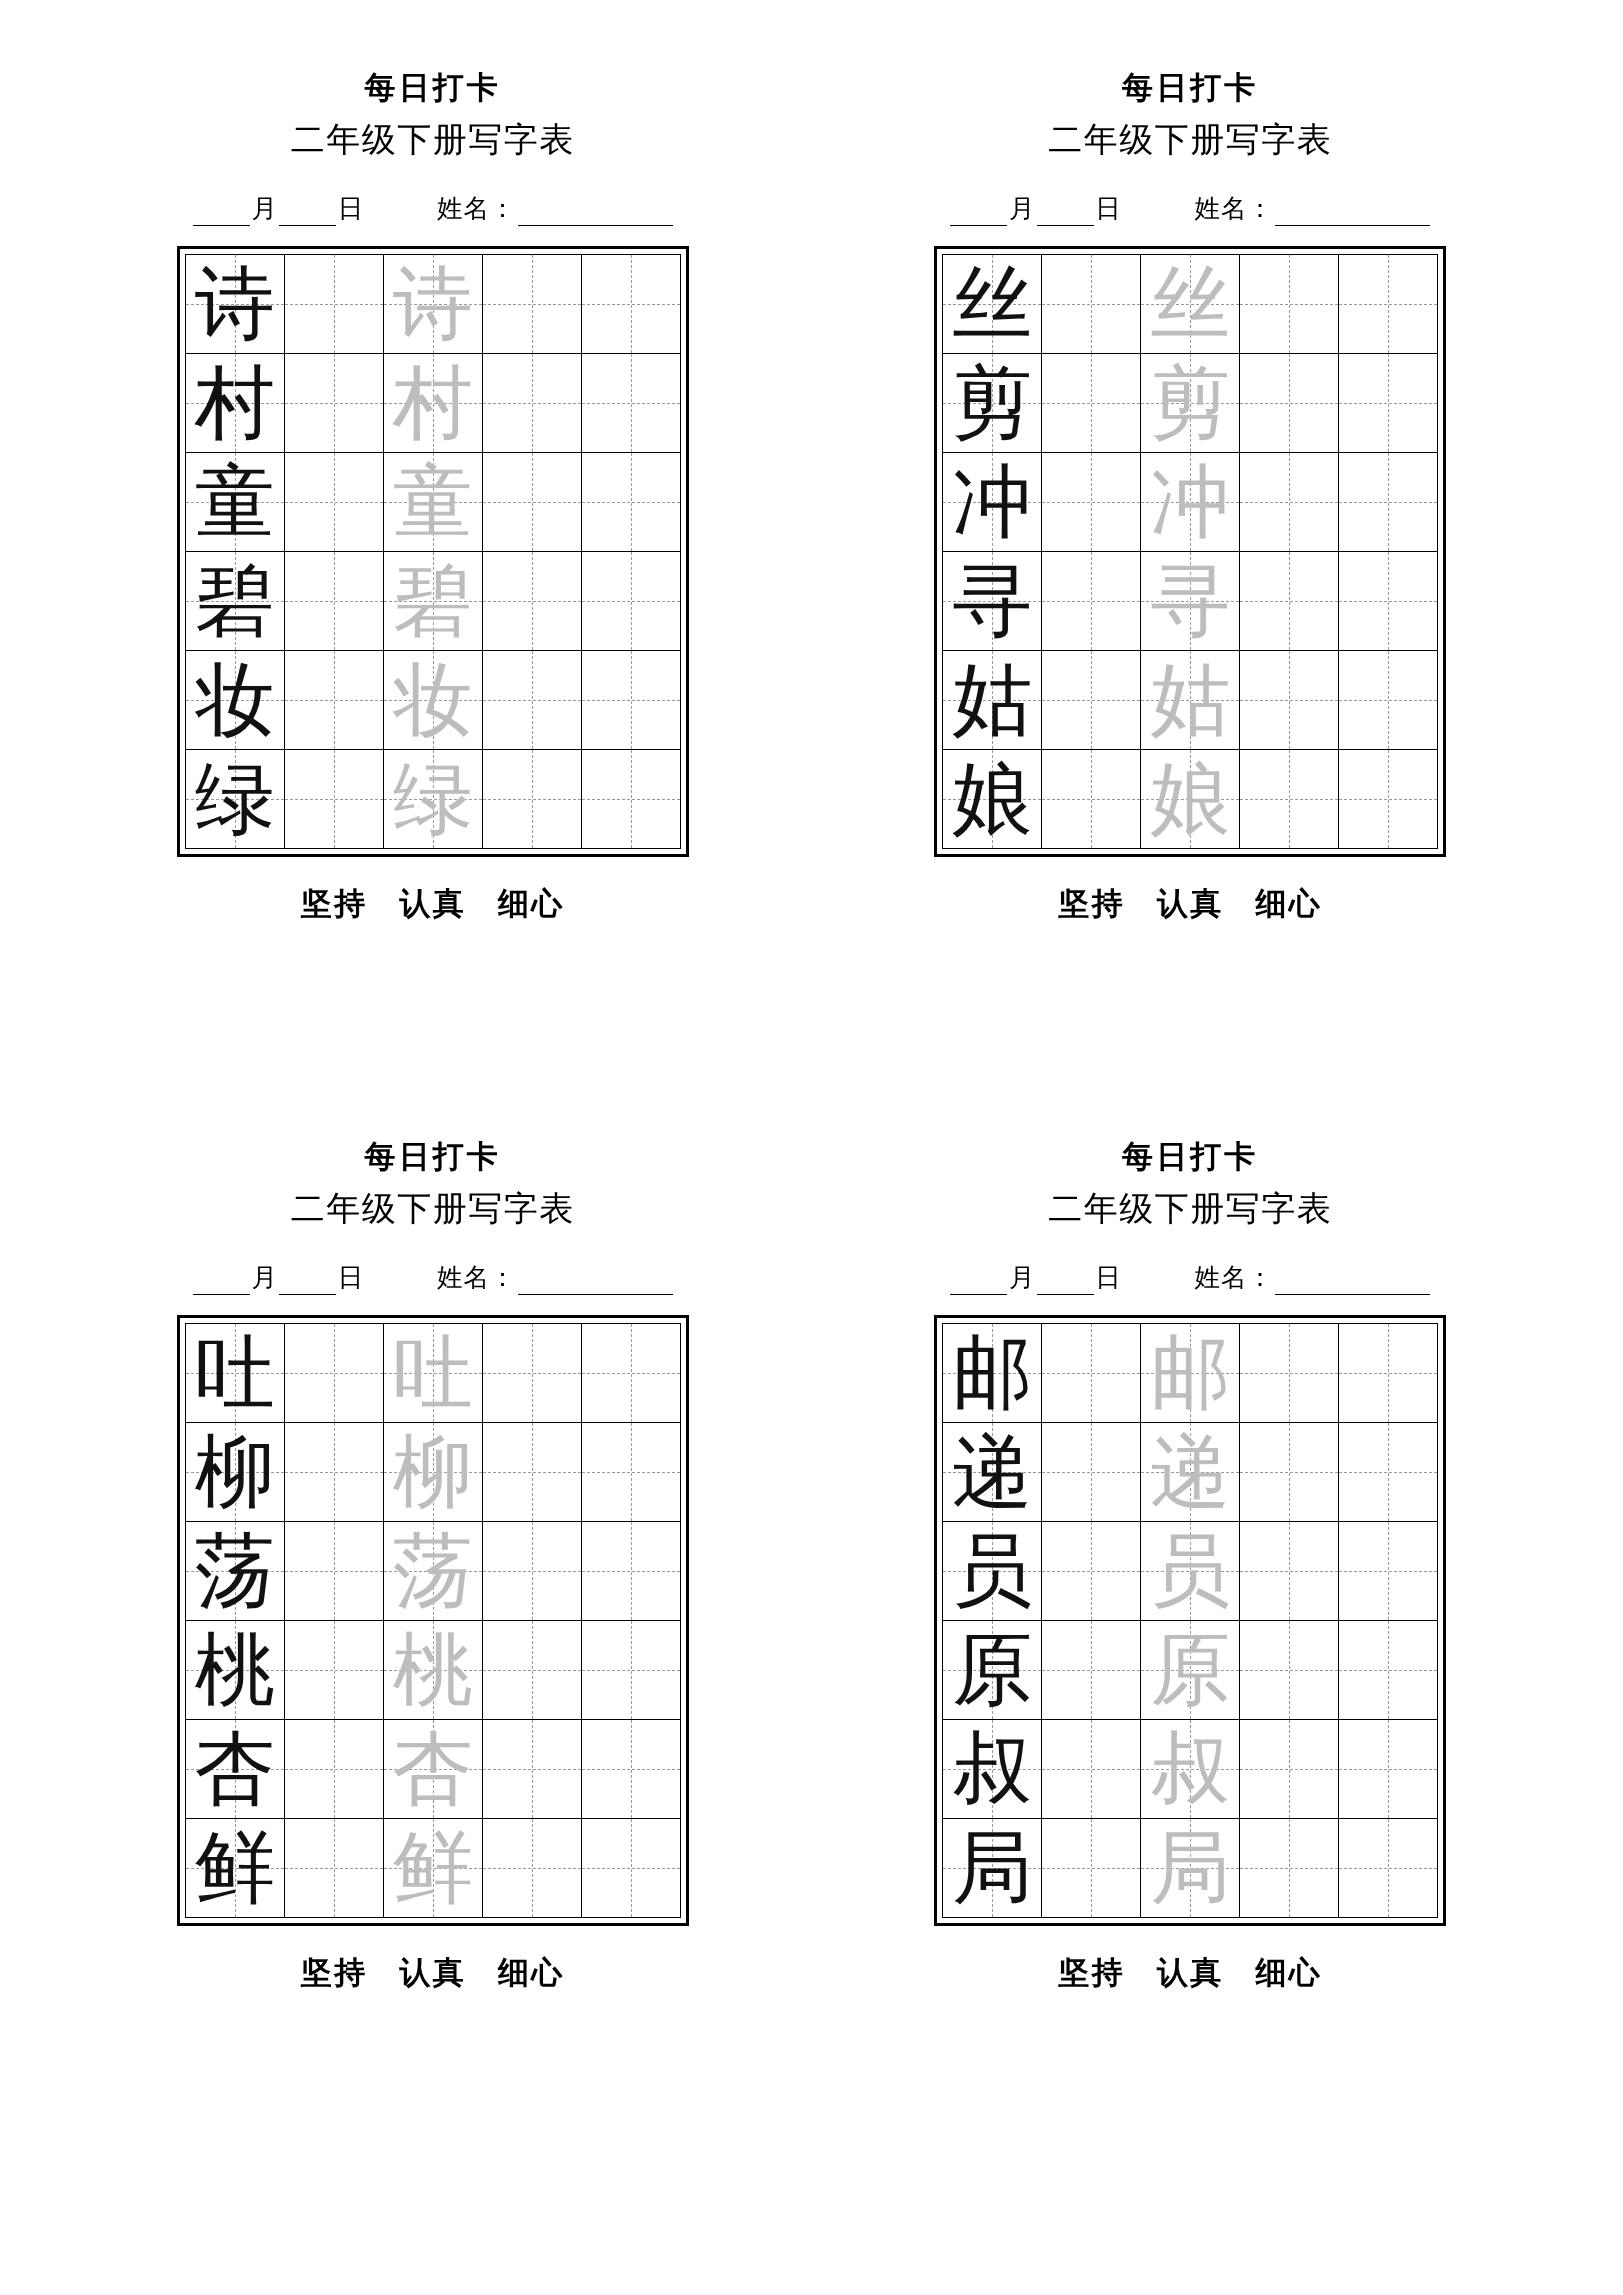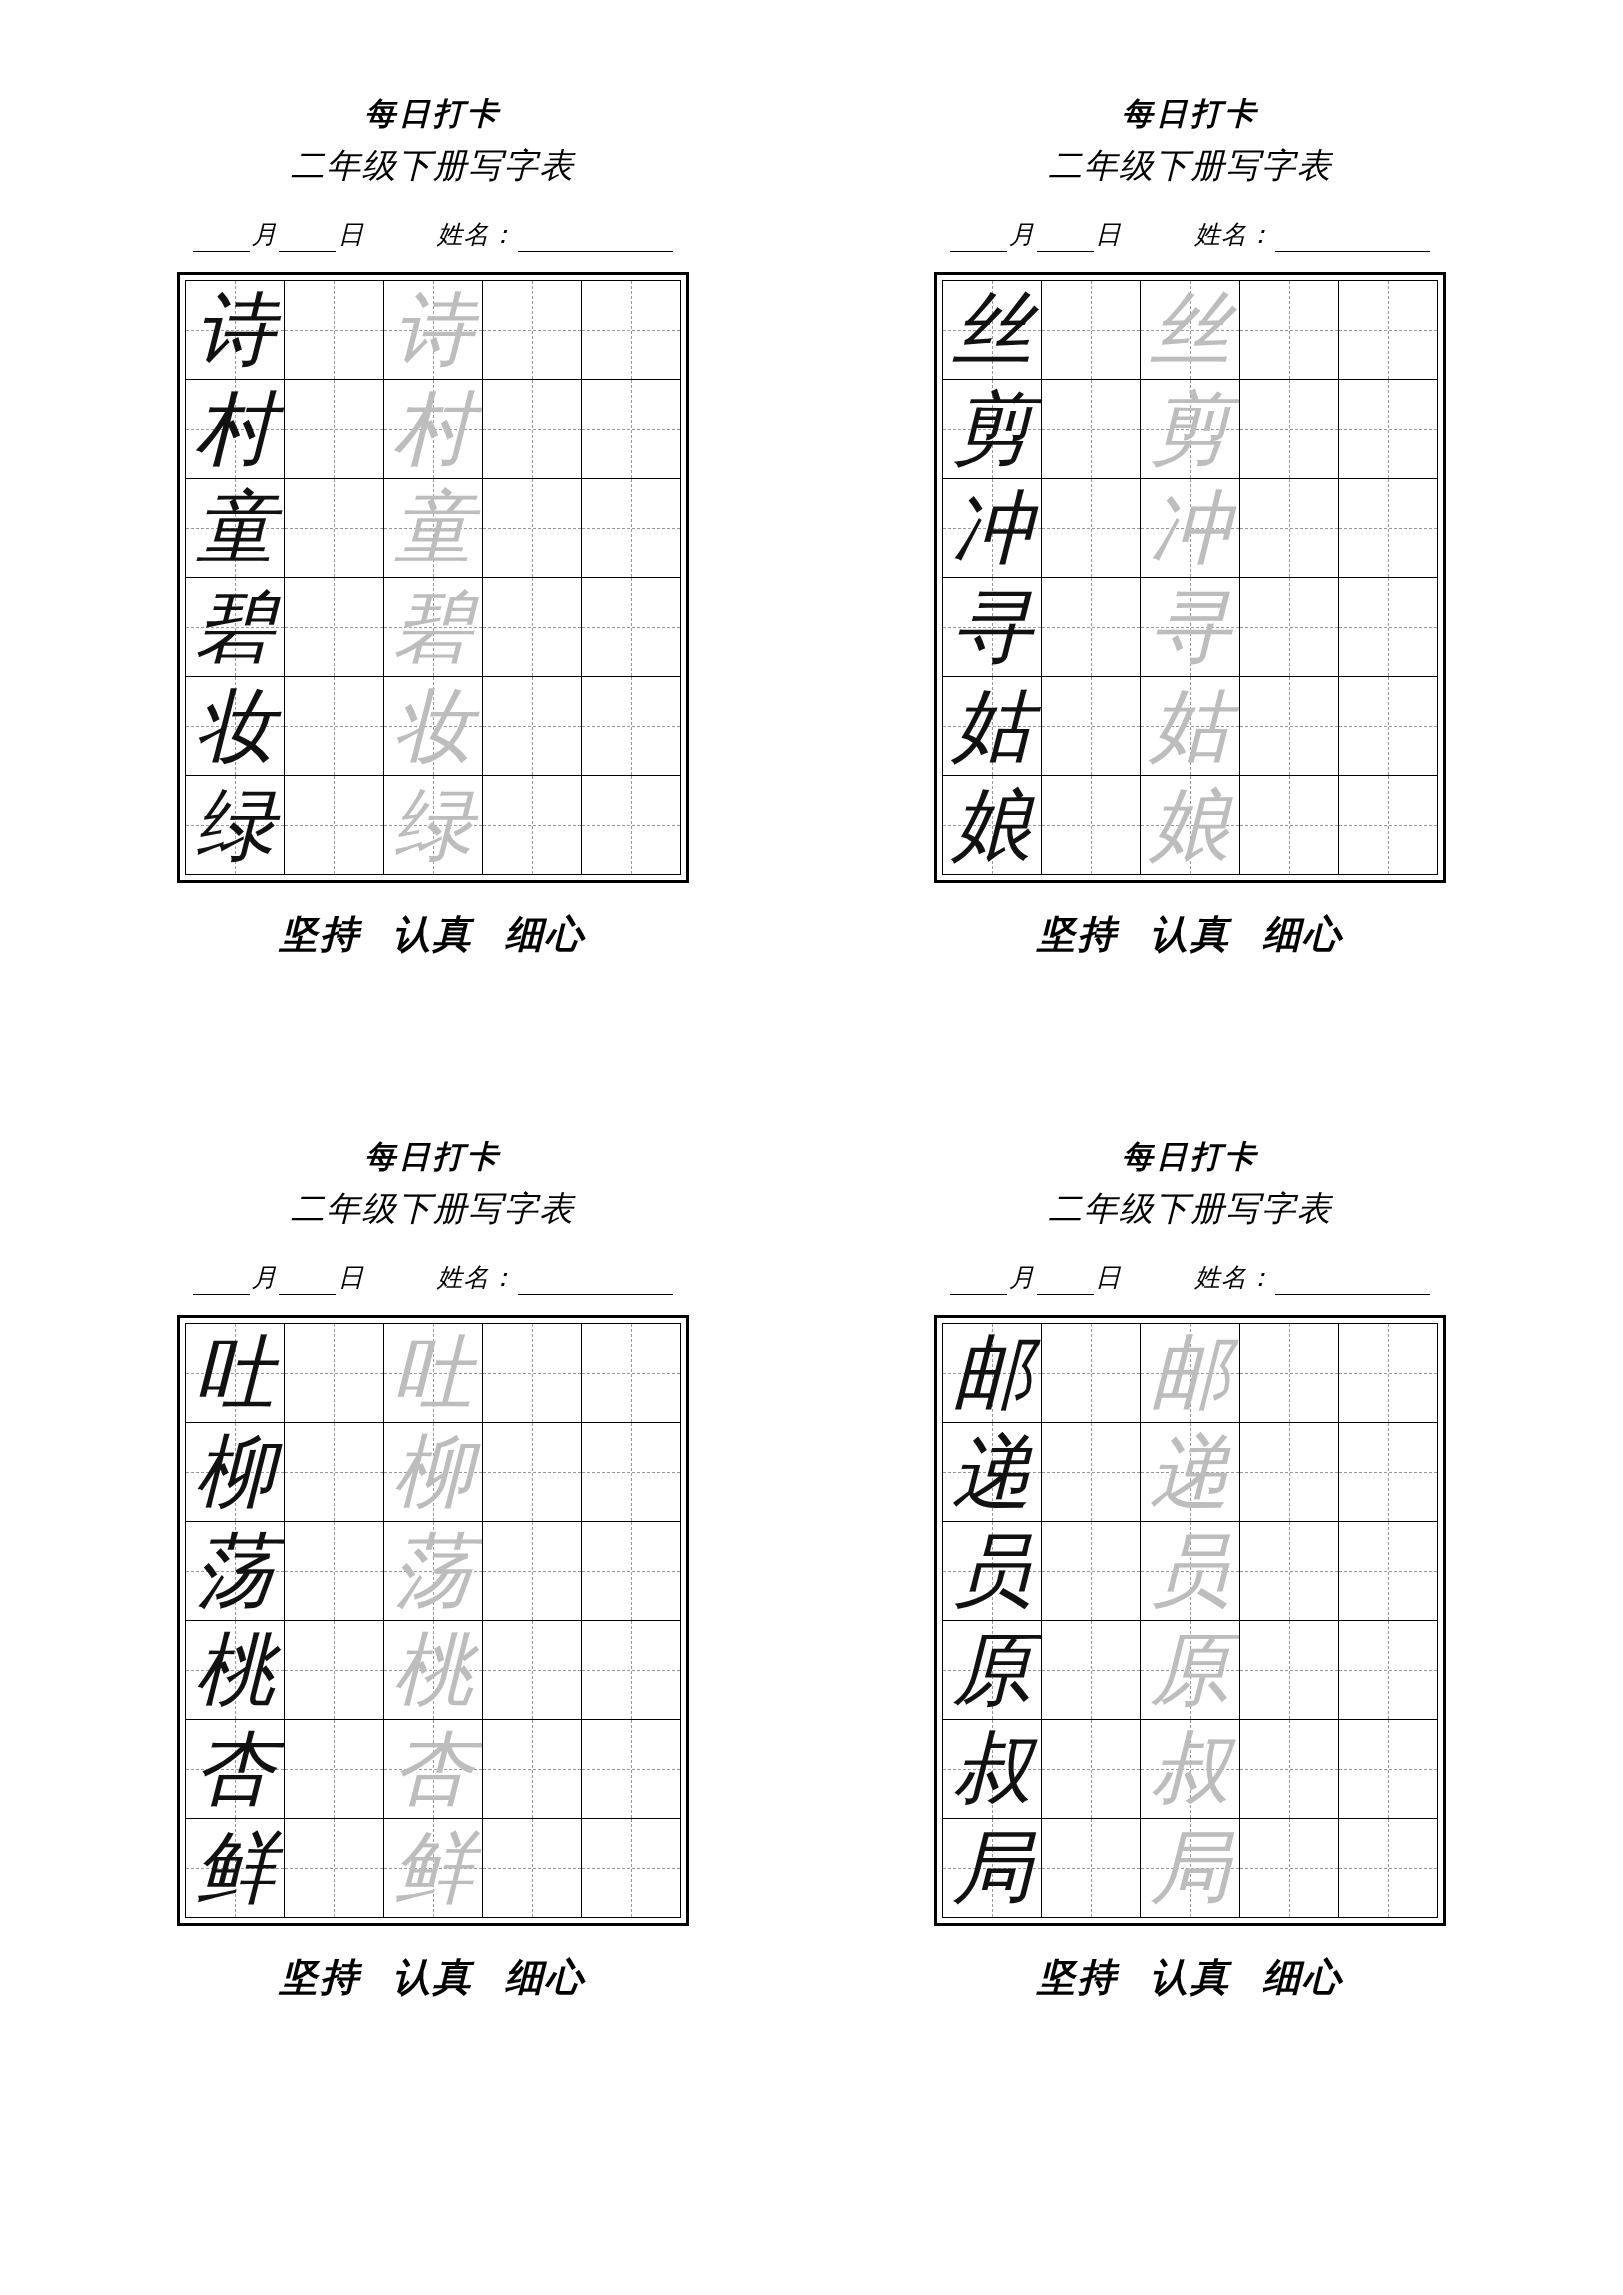--- a/index.html
+++ b/index.html
@@ -12,22 +12,21 @@
     height: 2295px;
     font-family: "Liberation Serif", serif;
     color: #000;
     overflow: hidden;
   }
   .page {
     position: relative;
     width: 1623px;
     height: 2230px;
     box-sizing: border-box;
-    padding: 72px 54px;
-    font-style: italic;
+    padding: 46px 54px;
   }
   .grid-2x2 {
     display: grid;
     grid-template-columns: 1fr 1fr;
     grid-template-rows: 1fr 1fr;
     width: 100%;
     height: 100%;
   }
   .card {
     position: relative;
@@ -111,21 +110,21 @@
     font-family: "Liberation Serif", "DejaVu Serif", serif;
     font-size: 80px;
     line-height: 1;
     z-index: 2;
   }
   .glyph.dark { color: #111; }
   .glyph.faint { color: #bdbdbd; }
 
   .footer-motto {
     margin-top: 26px;
-    font-size: 38px;
+    font-size: 31px;
     font-weight: bold;
     letter-spacing: 2.3px;
     display: flex;
     gap: 32px;
   }
 </style>
 </head>
 <body>
 
 <div class="page">

